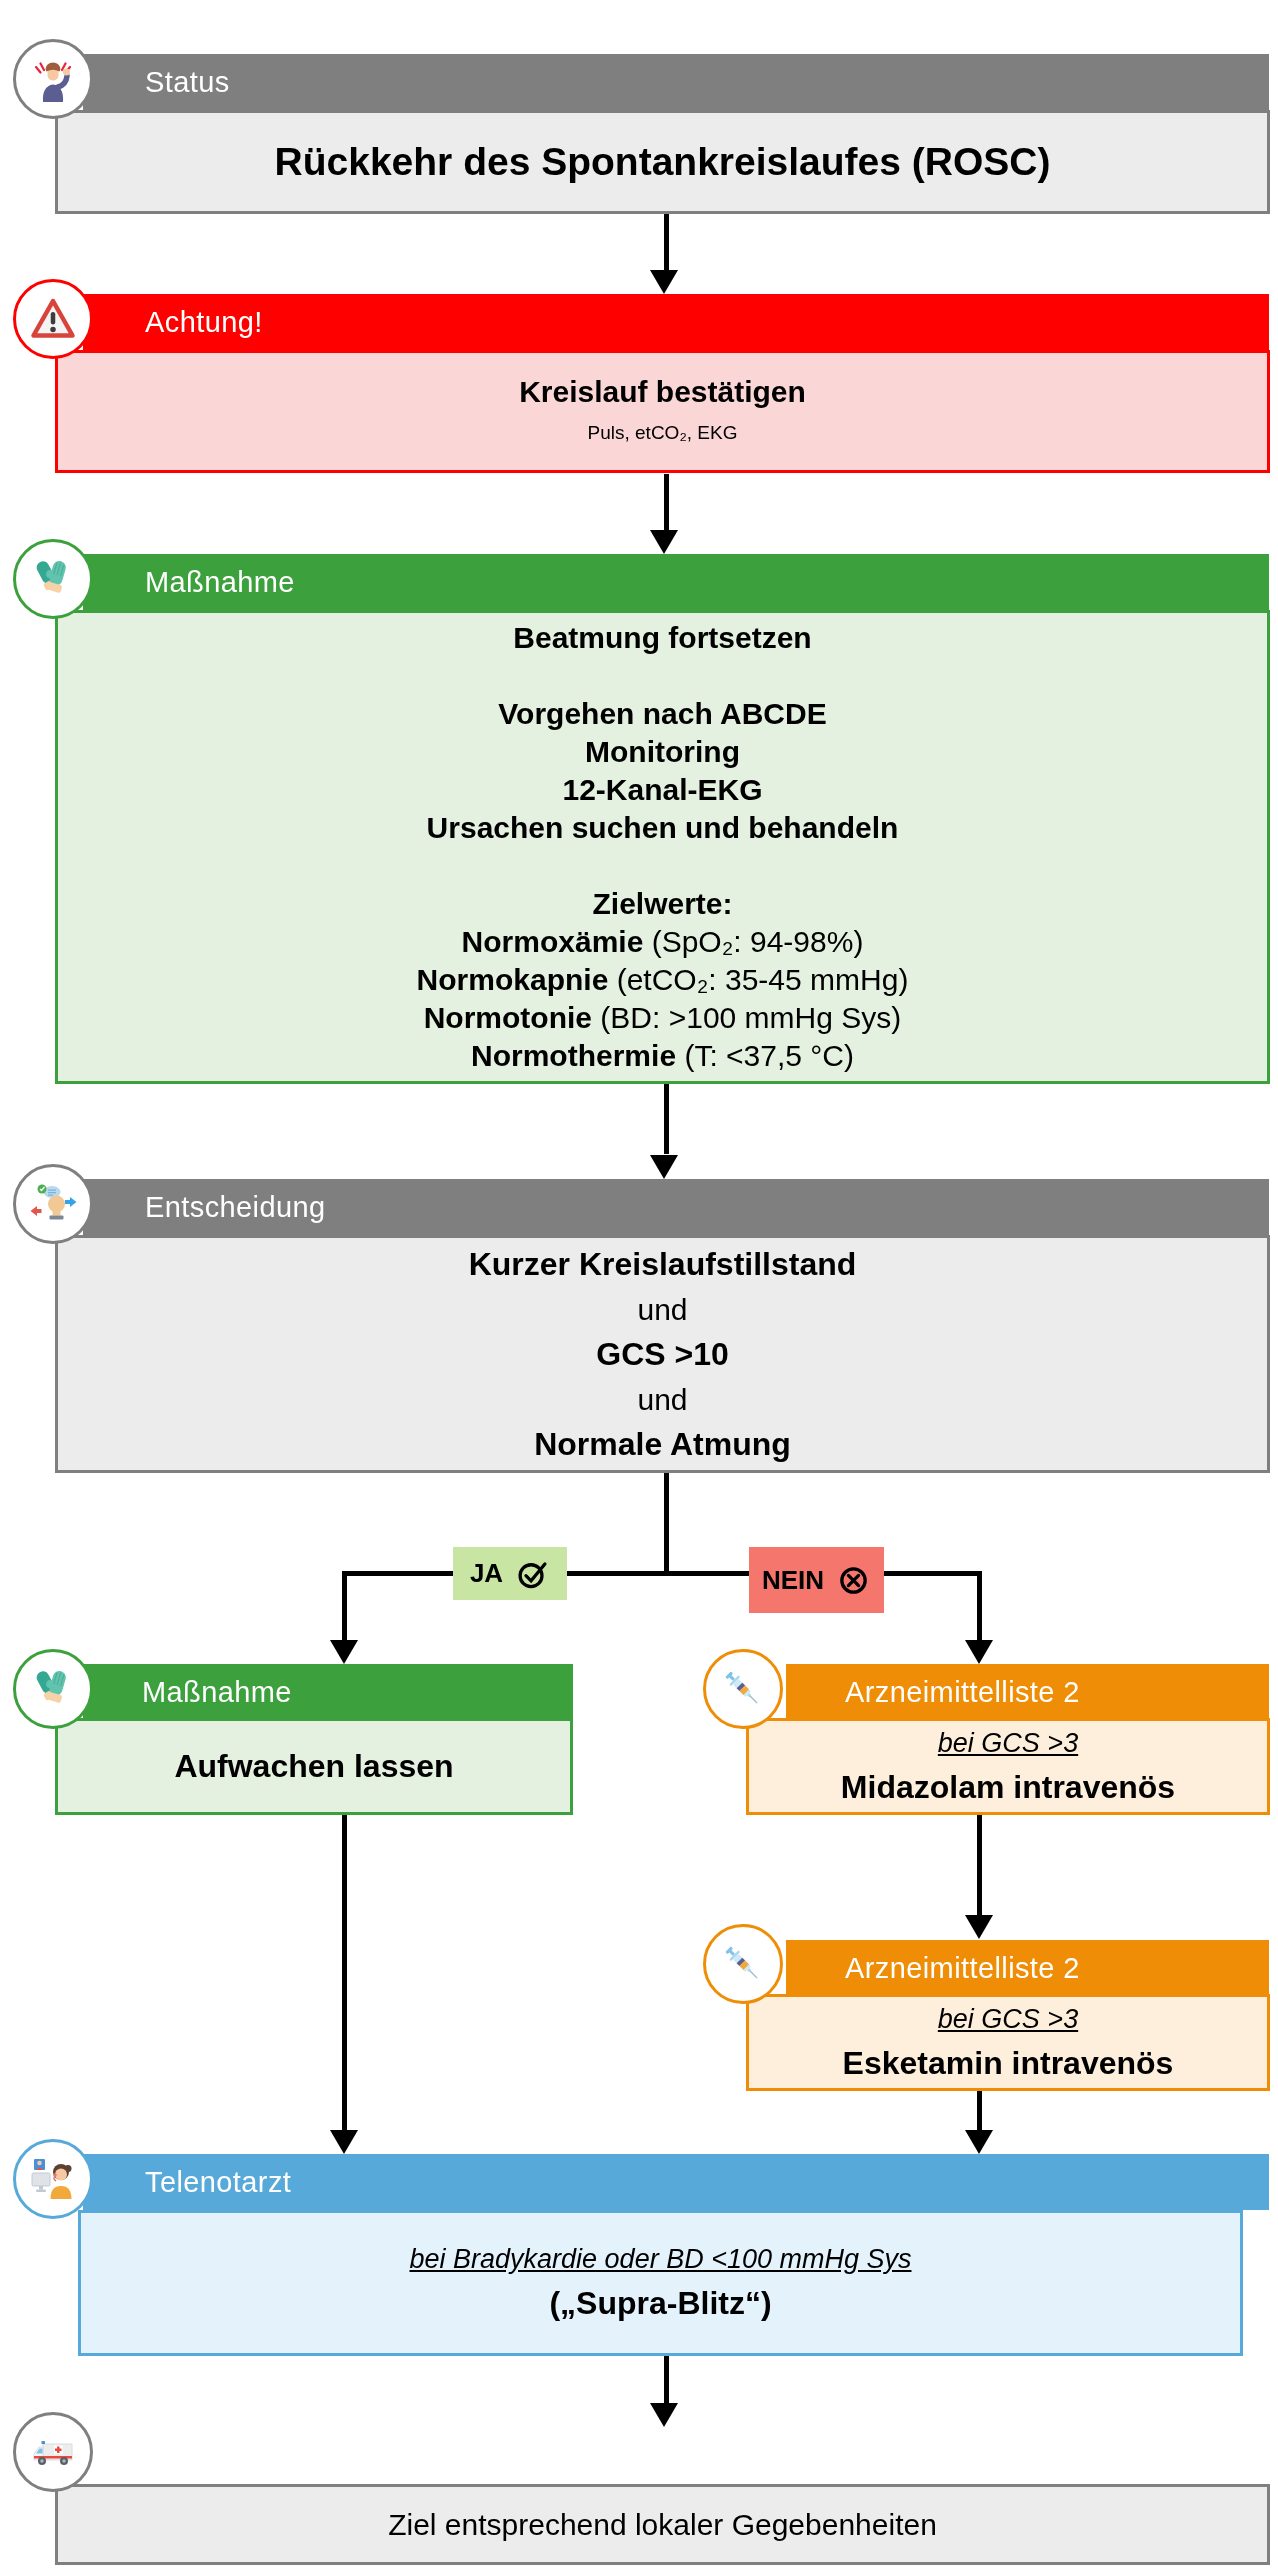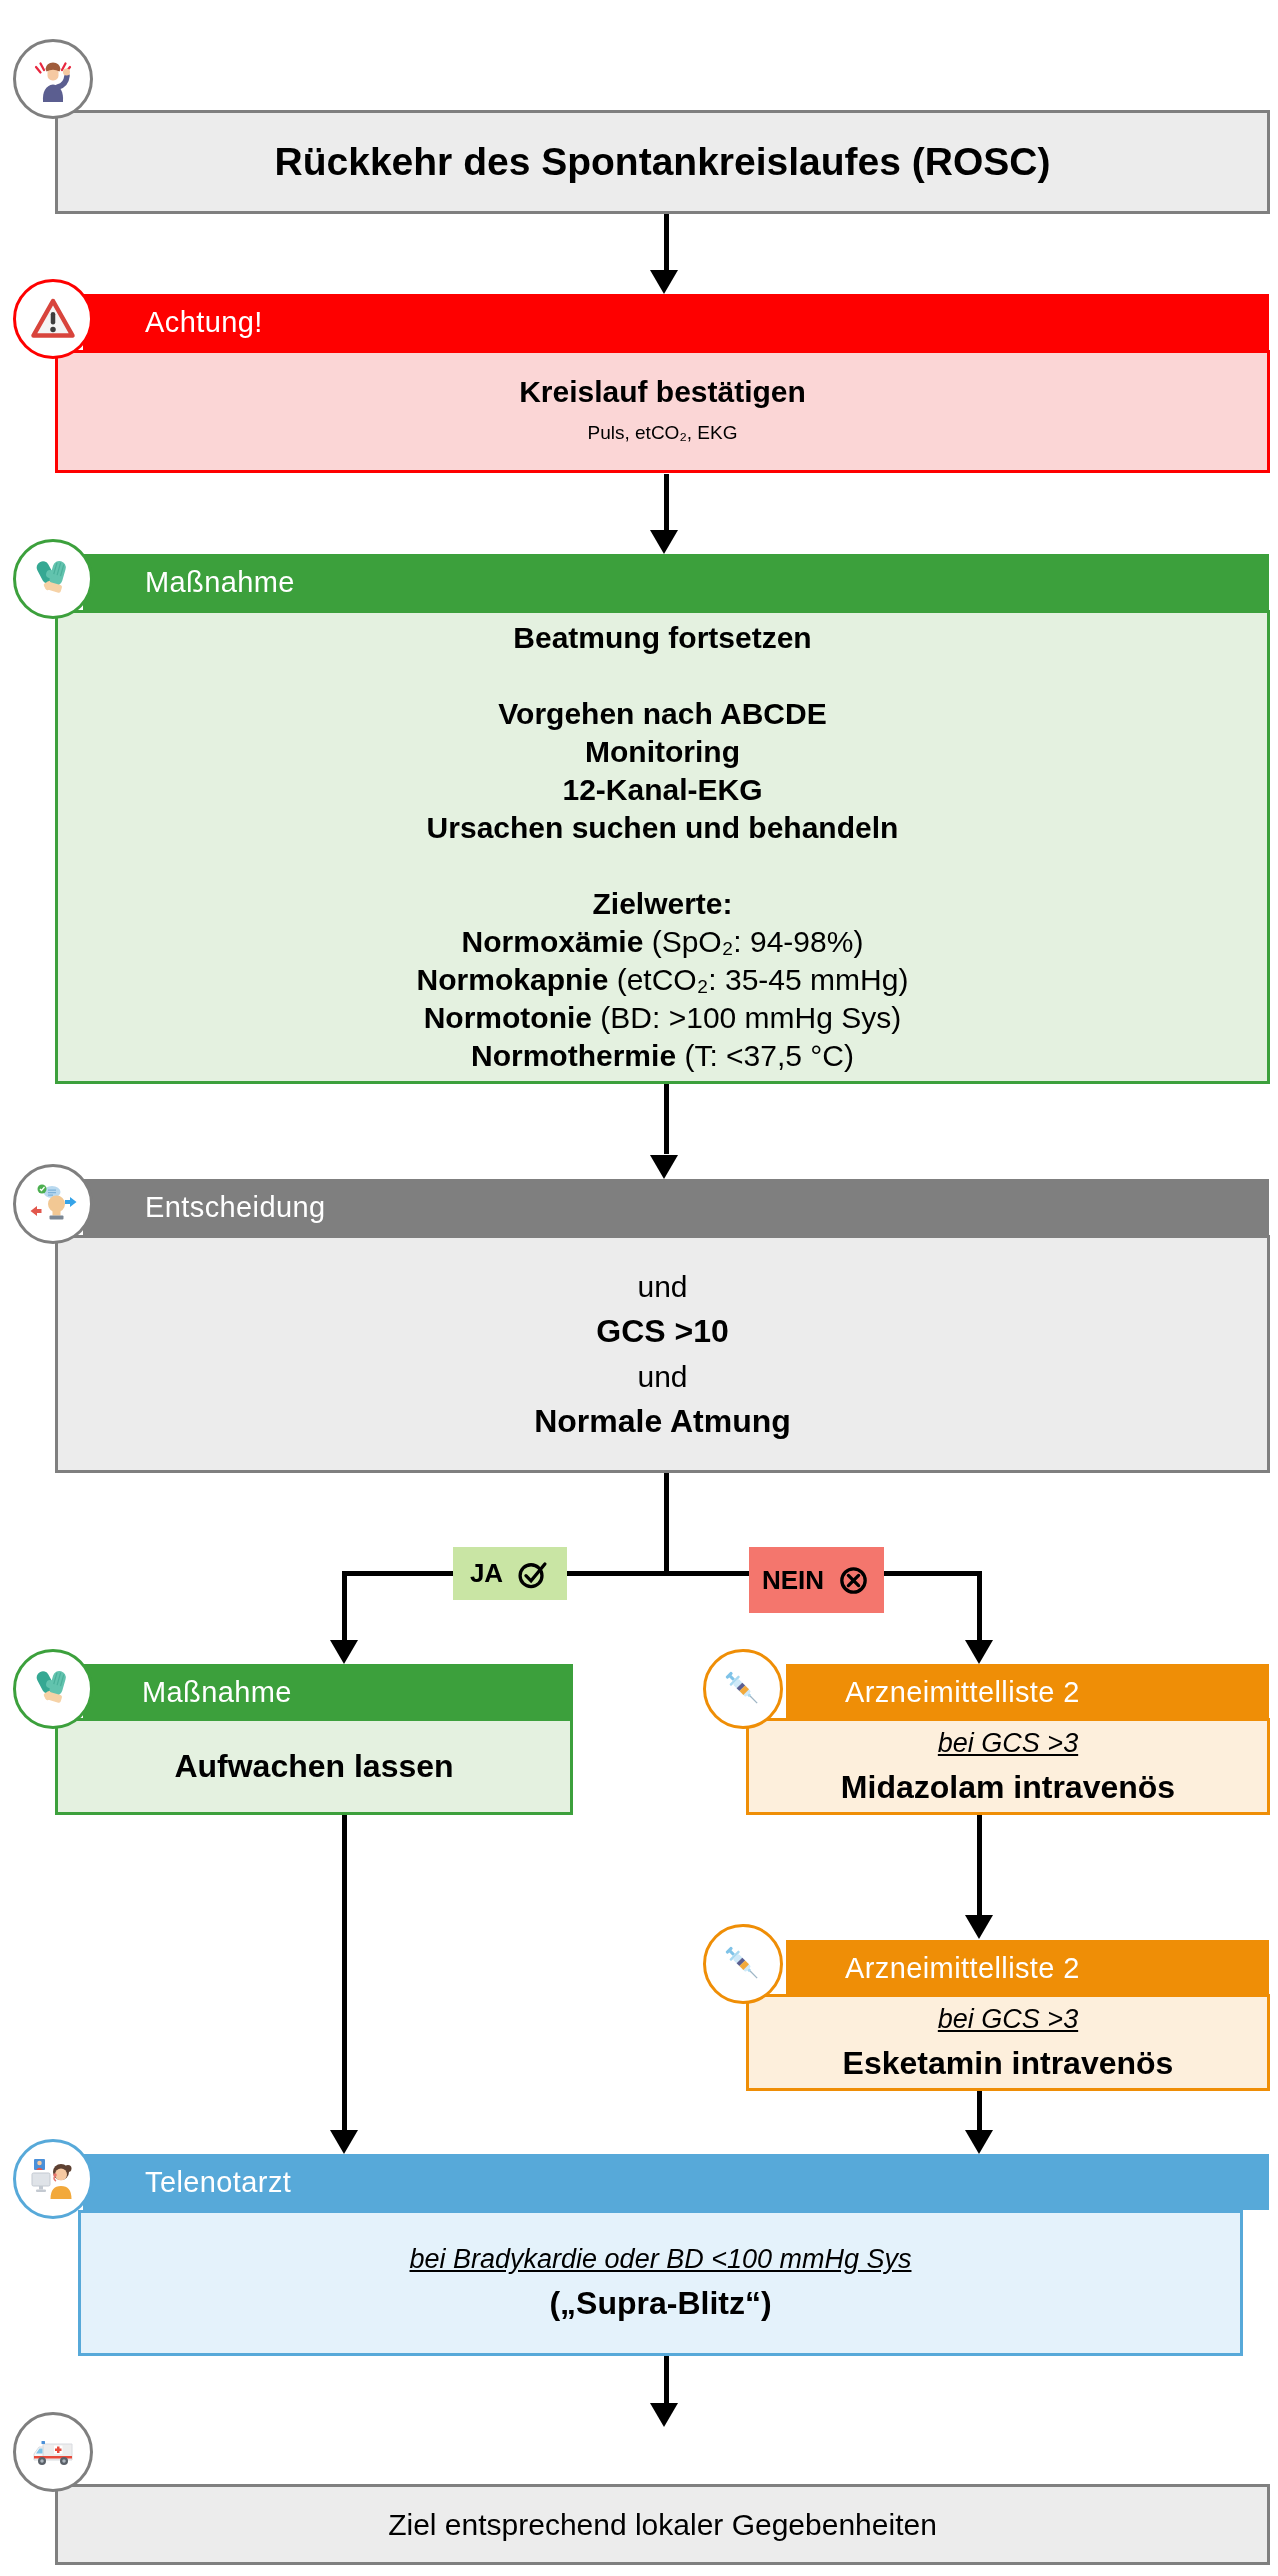--- a/index.html
+++ b/index.html
@@ -51,20 +51,23 @@
     gap:12px; font-size:26px; font-weight:bold; z-index:4;
   }
   .tag svg{width:35px;height:35px;}
   .sp{height:38px;}
 </style>
 </head>
 <body>
 
 <div id="canvas">
 
+  <div class="hdr" style="left:83px;top:54px;width:1186px;background:var(--c-gray);">
+    <span>Status</span>
+  </div>
   <div class="bodybox" style="left:55px;top:110px;width:1215px;height:104px;background:var(--c-grayBody);border-color:var(--c-gray);">
     <div class="title">Rückkehr des Spontankreislaufes (ROSC)</div>
   </div>
   <div class="circle" style="left:13px;top:39px;border-color:var(--c-gray);">
     <svg viewBox="0 0 100 100">
       <path d="M16 26 l9 11 M25 19 l7 13 M84 26 l-9 11 M75 19 l-7 13" stroke="#e8273f" stroke-width="4.5" fill="none" stroke-linecap="round"></path>
       <path d="M30 96 q-2 -32 20 -35 q22 3 20 35 z" fill="#5b5e90"></path>
       <path d="M60 66 q16 -4 18 -22" stroke="#5b5e90" stroke-width="11" fill="none" stroke-linecap="round"></path>
       <circle cx="77" cy="36" r="7" fill="#f6c9a2"></circle>
       <rect x="39" y="26" width="22" height="27" rx="10" fill="#f6c9a2"></rect>
@@ -125,20 +128,21 @@
     </svg>
   </div>
 
   <div class="vl" style="left:664px;top:1083px;height:71px;"></div>
   <div class="ah" style="left:650px;top:1155px;"></div>
 
   <div class="hdr" style="left:83px;top:1179px;width:1186px;background:var(--c-gray);">
     <span>Entscheidung</span>
   </div>
   <div class="bodybox" style="left:55px;top:1235px;width:1215px;height:238px;background:var(--c-grayBody);border-color:var(--c-gray);">
+    <div class="dln">Kurzer Kreislaufstillstand</div>
     <div class="dconj">und</div>
     <div class="dln">GCS &gt;10</div>
     <div class="dconj">und</div>
     <div class="dln">Normale Atmung</div>
   </div>
   <div class="circle" style="left:13px;top:1164px;border-color:var(--c-gray);">
     <svg viewBox="0 0 100 100">
       <ellipse cx="48" cy="26" rx="17" ry="12" fill="#b9d9ef"></ellipse>
       <path d="M40 22 h16 M40 27 h16 M40 32 h10" stroke="#7fb3da" stroke-width="2.5" fill="none"></path>
       <circle cx="28" cy="20" r="9" fill="#4caf50"></circle>

